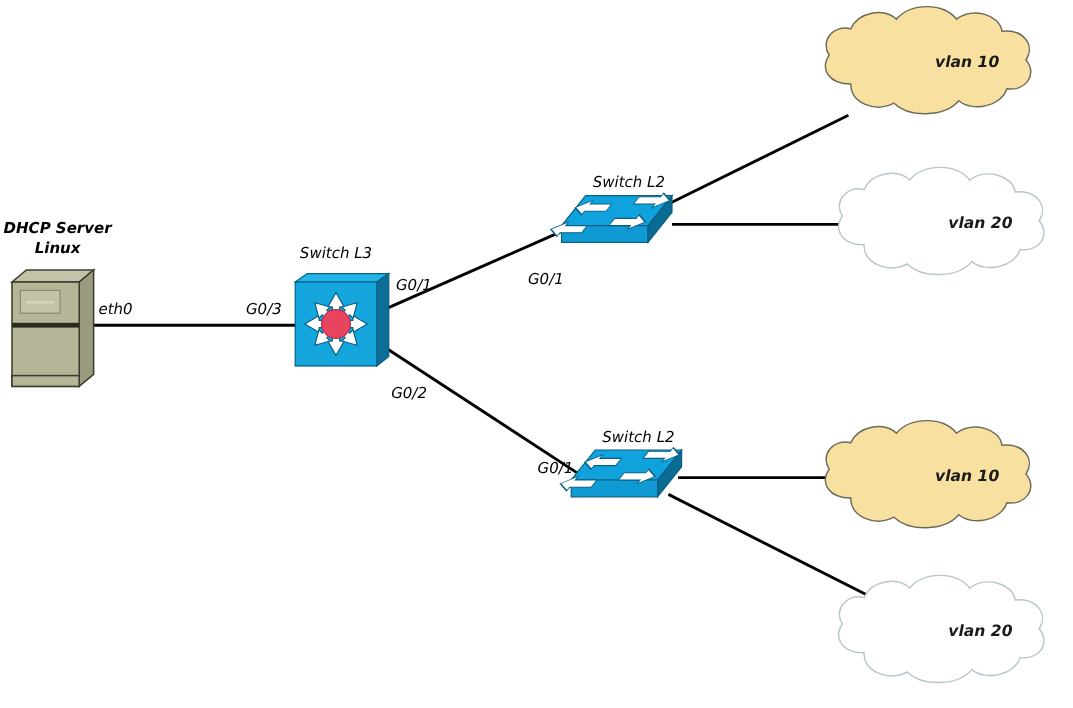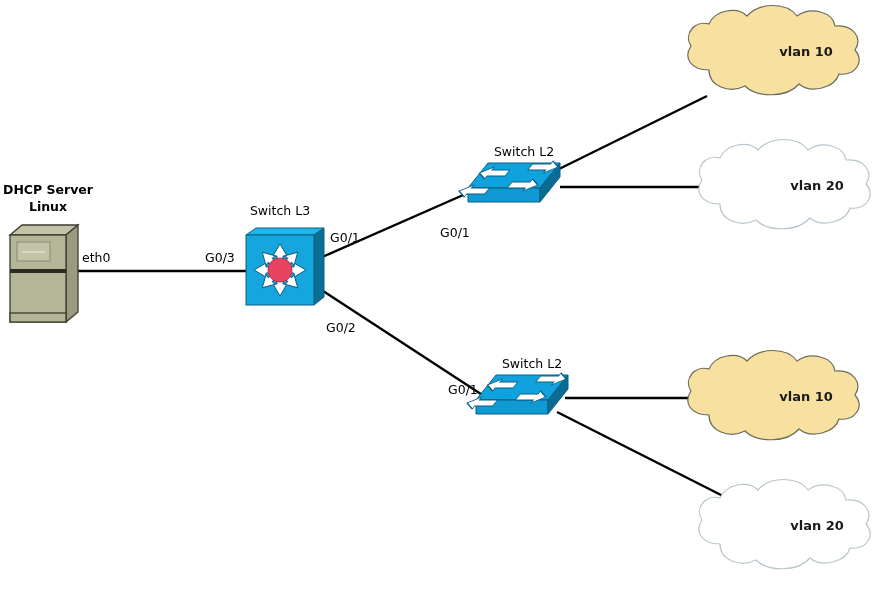--- a/index.html
+++ b/index.html
@@ -9,20 +9,21 @@
   }
   body {
     font-family: "DejaVu Sans", sans-serif;
   }
   #canvas {
     position: relative;
     width: 894px;
     height: 590px;
     background: #ffffff;
     overflow: hidden;
+    font-style: italic;
   }
   #diagram-svg {
     position: absolute;
     left: 0;
     top: 0;
     width: 894px;
     height: 590px;
   }
   .port-label {
     font-family: "DejaVu Sans", sans-serif;

